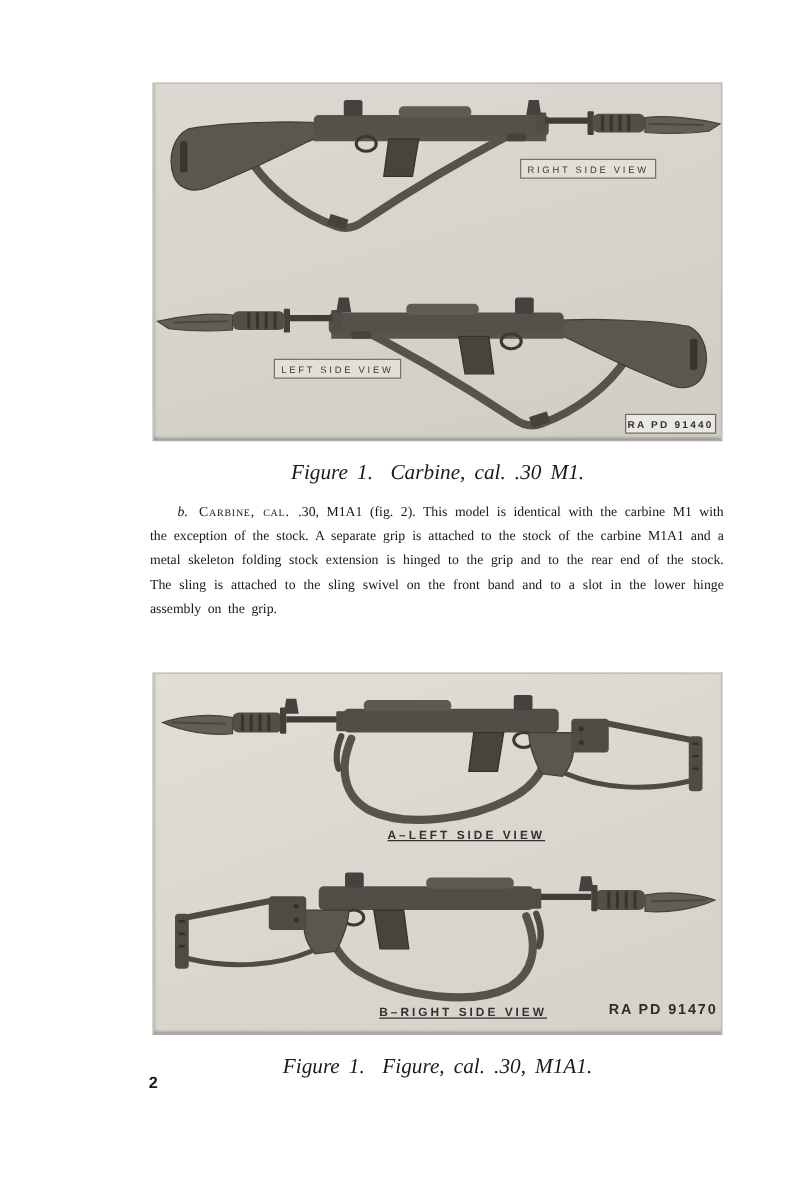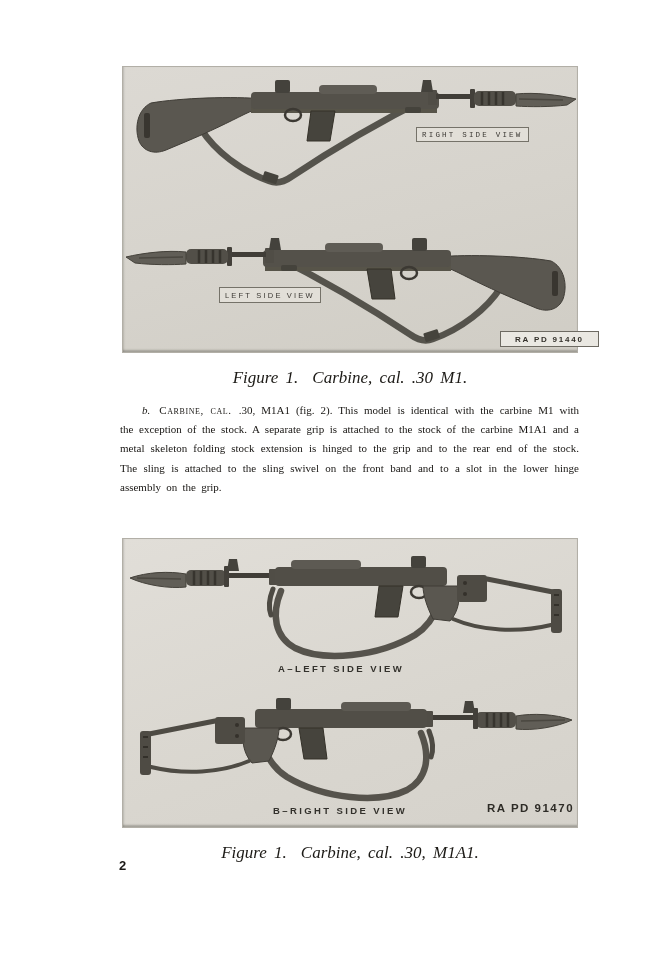--- a/index.html
+++ b/index.html
@@ -16,25 +16,25 @@
   #photo2{top:538px;height:290px;background:linear-gradient(160deg,#e1ded8 0%,#d9d6cf 60%,#d5d2cb 100%);}
   .photo svg{position:absolute;left:0;top:0;}
   .stampbox{
     position:absolute;background:#e2dfd8;border:1px solid #757269;color:#3b3833;
     font:7.5px "Liberation Sans",sans-serif;letter-spacing:2.2px;
     padding:3px 5px 2px;white-space:nowrap;
   }
   .idbox{
     position:absolute;background:#eae8e2;border:1px solid #6d6a62;color:#33302a;
     font:bold 8px "Liberation Sans",sans-serif;letter-spacing:1.8px;
-    padding:3px 14px 2px;white-space:nowrap;
+    padding:3px 1px 2px;white-space:nowrap;
   }
   .stamptext{
     position:absolute;color:#33312c;font:600 9.5px "Liberation Sans",sans-serif;
-    letter-spacing:2.4px;text-align:left;white-space:nowrap;
+    letter-spacing:2.4px;text-align:center;white-space:nowrap;text-decoration:underline;
   }
   .photoid2{
     position:absolute;color:#2e2c27;font:bold 11.5px "Liberation Sans",sans-serif;
     letter-spacing:1.5px;white-space:nowrap;
   }
   .caption{
     position:absolute;left:122px;width:456px;text-align:center;font-style:italic;
     font-size:17px;color:#1c1a16;word-spacing:3px;
   }
   #caption1{top:368px;}
@@ -85,21 +85,21 @@
           <rect x="347" y="22" width="5" height="19" rx="1" fill="#43403a"></rect>
           <rect x="351" y="24" width="42" height="15" rx="5" fill="#524f48"></rect>
           <path d="M359,25 v13 M366,25 v13 M373,25 v13 M380,25 v13" stroke="#37342e" stroke-width="2.5" fill="none"></path>
           <path d="M393,27 C412,25 436,28 453,32 L444,38 C427,40 407,40 393,39 Z" fill="#615e57" stroke="#45423b" stroke-width="1"></path>
           <path d="M396,32 L440,33" stroke="#4a4740" stroke-width="1.5"></path>
         </g>
       </defs>
       <use href="#m1rifle"></use>
       <use href="#m1rifle" transform="translate(456,158) scale(-1,1)"></use>
     </svg>
-    <div class="stampbox" style="left:293px;top:60px;font-family:Liberation Mono, monospace;">RIGHT SIDE VIEW</div>
+    <div class="stampbox" style="left:293px;top:60px;">RIGHT SIDE VIEW</div>
     <div class="stampbox" style="left:96px;top:220px;">LEFT SIDE VIEW</div>
     <div class="idbox" style="left:377px;top:264px;">RA PD 91440</div>
   </div>
 
   <div class="caption" id="caption1">
     <span class="cap-label">Figure 1.</span><span>Carbine, cal. .30 M1.</span>
   </div>
 
   <p class="para">
     <span class="lead">b.</span><span class="sc">Carbine, cal.</span><span>.30, M1A1 (fig. 2). This model is identical with the carbine M1 with the exception of the stock. A separate grip is attached to the stock of the carbine M1A1 and a metal skeleton folding stock extension is hinged to the grip and to the rear end of the stock. The sling is attached to the sling swivel on the front band and to a slot in the lower hinge assembly on the grip.</span>
@@ -143,18 +143,18 @@
       </defs>
       <use href="#m1a1rifle" transform="translate(0,6)"></use>
       <use href="#m1a1rifle" transform="translate(456,148) scale(-1,1)"></use>
     </svg>
     <div class="stamptext" style="left:155px;top:124px;width:190px;">A–LEFT SIDE VIEW</div>
     <div class="stamptext" style="left:150px;top:266px;width:195px;">B–RIGHT SIDE VIEW</div>
     <div class="photoid2" style="left:364px;top:263px;text-align:right;">RA PD 91470</div>
   </div>
 
   <div class="caption" id="caption2">
-    <span class="cap-label">Figure 1.</span><span>Carbine, cal. .30, M1A1.</span>
+    <span class="cap-label">Figure 1.</span><span>Figure, cal. .30, M1A1.</span>
   </div>
 
   <div class="pagenum">2</div>
 
 </div>
 
 </body></html>

